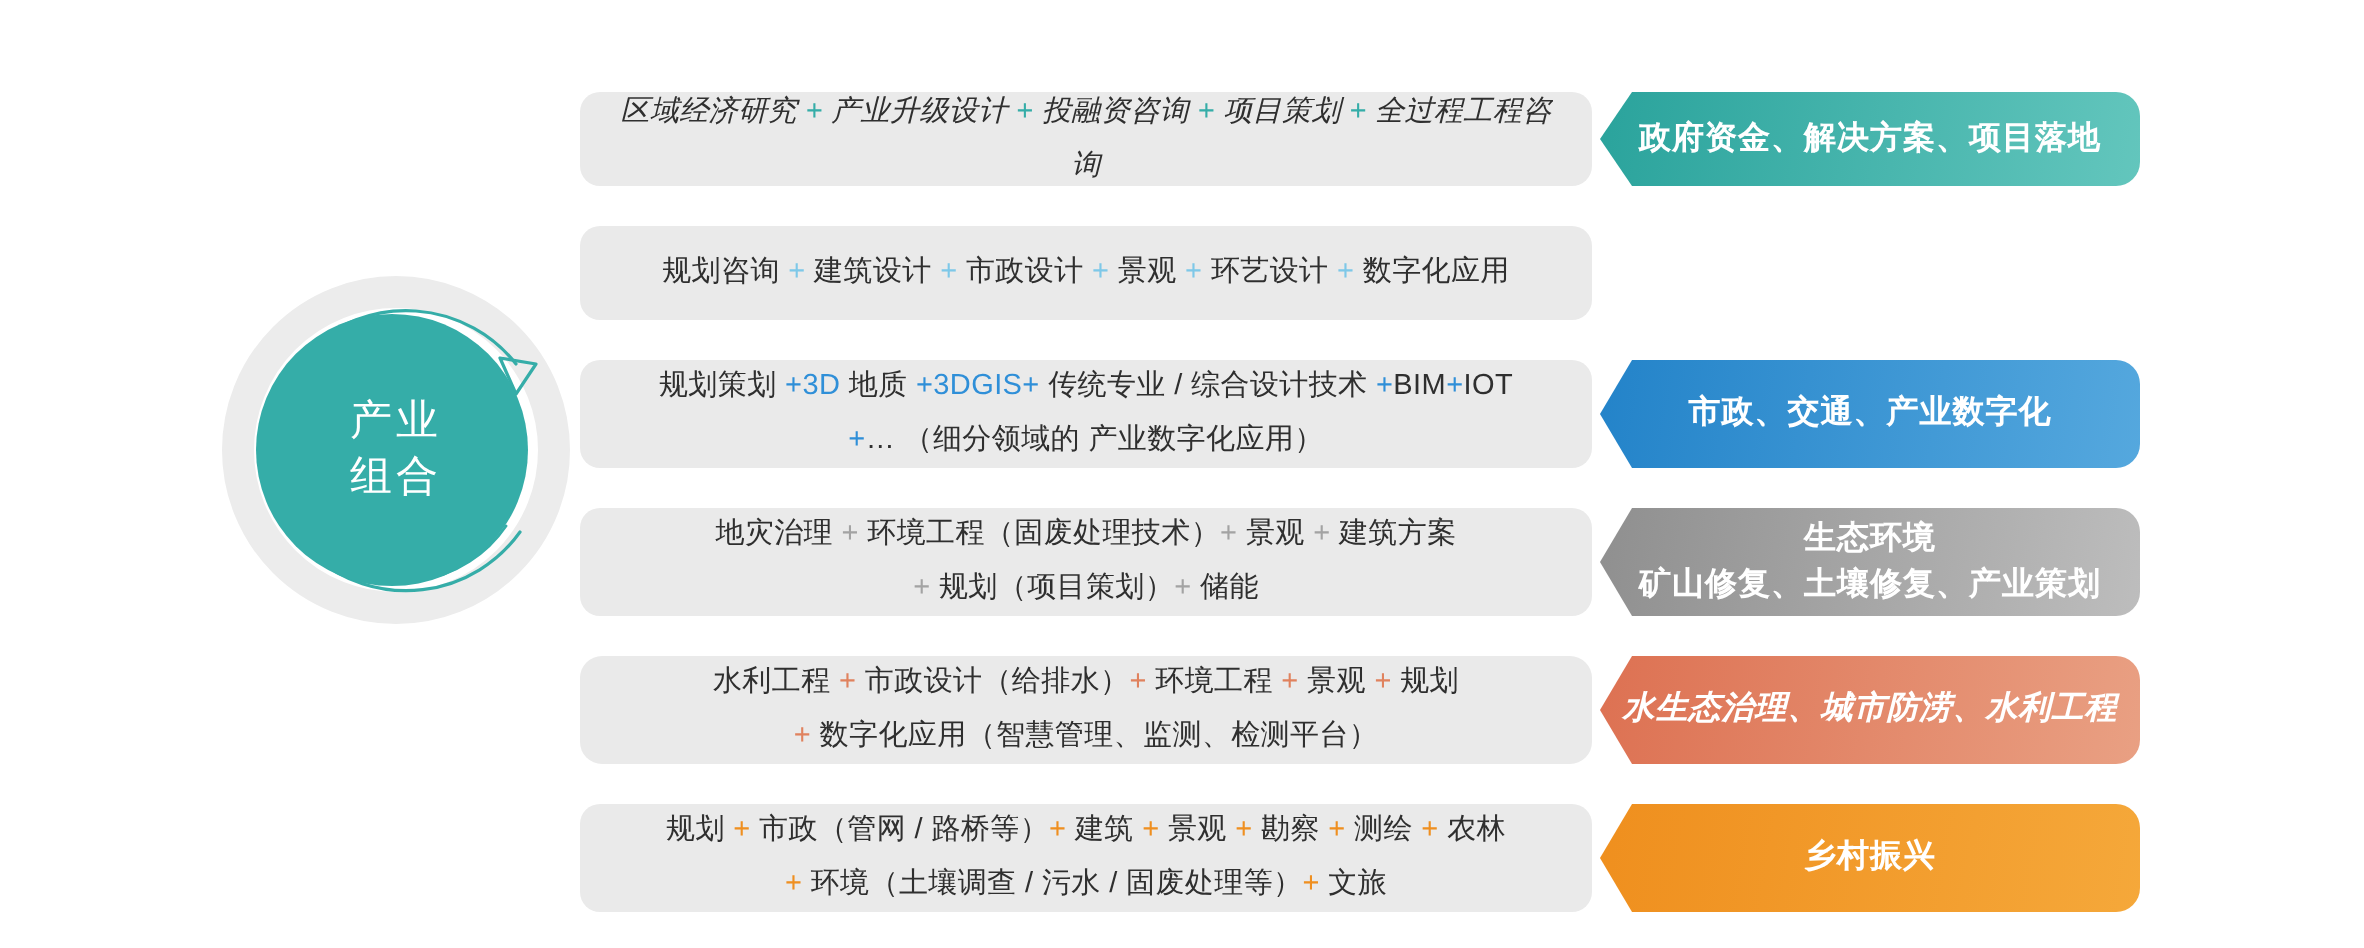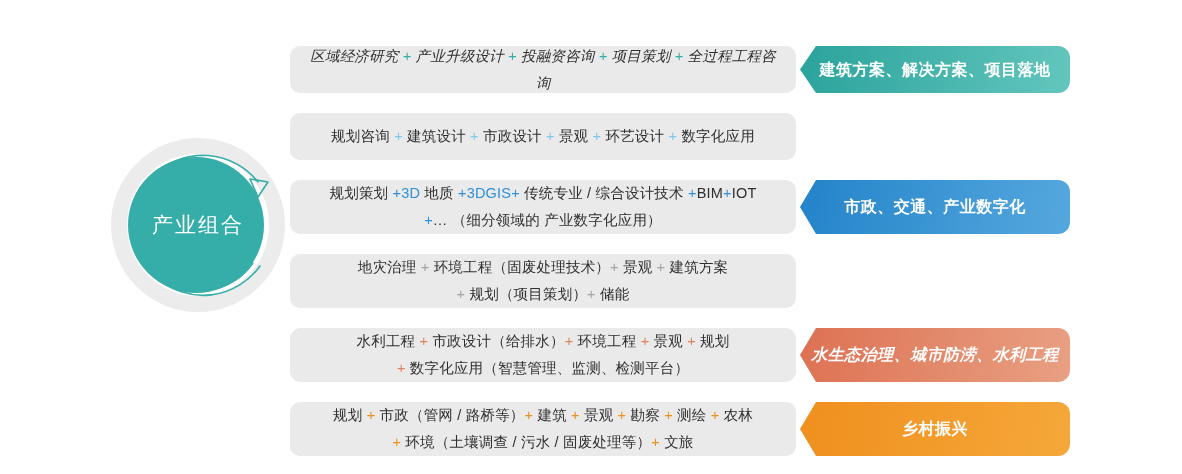--- a/index.html
+++ b/index.html
@@ -24,21 +24,21 @@
     height: 180px;
   }
   #hub svg { display: block; }
   #hub-label {
     position: absolute;
     left: 0;
     top: 0;
     width: 180px;
     height: 180px;
     display: flex;
-    flex-direction: row;
+    flex-direction: column;
     align-items: center;
     justify-content: center;
     color: #ffffff;
     font-size: 21px;
     line-height: 1.35;
     letter-spacing: 2px;
     font-weight: 400;
     pointer-events: none;
   }
 
@@ -125,39 +125,41 @@
     <span>产业</span>
     <span>组合</span>
   </div>
 </div>
 
 <div id="rows">
     <div class="row h1" style="height: 47px;">
       <div class="bar h1" style="height: 47px; font-style: italic;">
         <div class="bar-inner"><span>区域经济研究 </span><span class="plus" style="color: rgb(53, 173, 168);">+</span><span> 产业升级设计 </span><span class="plus" style="color: rgb(53, 173, 168);">+</span><span> 投融资咨询 </span><span class="plus" style="color: rgb(53, 173, 168);">+</span><span> 项目策划 </span><span class="plus" style="color: rgb(53, 173, 168);">+</span><span> 全过程工程咨询</span></div>
       </div>
-      <div class="tag h1" style="height: 47px; background: linear-gradient(100deg, rgb(42, 163, 156) 0%, rgb(99, 198, 189) 100%);"><span>建筑方案、解决方案、项目落地</span></div>
+      <div class="tag h1" style="height: 47px; background: linear-gradient(100deg, rgb(42, 163, 156) 0%, rgb(99, 198, 189) 100%);"><span>政府资金、解决方案、项目落地</span></div>
     </div>
     <div class="row h1" style="height: 47px;">
       <div class="bar h1" style="height: 47px;">
         <div class="bar-inner"><span>规划咨询 </span><span class="plus" style="color: rgb(126, 200, 232);">+</span><span> 建筑设计 </span><span class="plus" style="color: rgb(126, 200, 232);">+</span><span> 市政设计 </span><span class="plus" style="color: rgb(126, 200, 232);">+</span><span> 景观 </span><span class="plus" style="color: rgb(126, 200, 232);">+</span><span> 环艺设计 </span><span class="plus" style="color: rgb(126, 200, 232);">+</span><span> 数字化应用</span></div>
       </div>
     </div>
     <div class="row h2" style="height: 54px;">
       <div class="bar h2" style="height: 54px;">
         <div class="bar-inner"><span>规划策划 </span><span class="plus" style="color: rgb(47, 143, 216);">+</span><span><span style="color:#2f8fd8">3D</span> 地质 </span><span class="plus" style="color: rgb(47, 143, 216);">+</span><span><span style="color:#2f8fd8">3DGIS</span></span><span class="plus" style="color: rgb(47, 143, 216);">+</span><span> 传统专业 / 综合设计技术 </span><span class="plus" style="color: rgb(47, 143, 216);">+</span><span>BIM</span><span class="plus" style="color: rgb(47, 143, 216);">+</span><span>IOT
 </span><span class="plus" style="color: rgb(47, 143, 216);">+</span><span>… （细分领域的 产业数字化应用）</span></div>
       </div>
       <div class="tag h2" style="height: 54px; background: linear-gradient(100deg, rgb(35, 131, 201) 0%, rgb(85, 168, 222) 100%);"><span>市政、交通、产业数字化</span></div>
     </div>
     <div class="row h2" style="height: 54px;">
       <div class="bar h2" style="height: 54px;">
         <div class="bar-inner"><span>地灾治理 </span><span class="plus" style="color: rgb(163, 163, 163);">+</span><span> 环境工程（固废处理技术）</span><span class="plus" style="color: rgb(163, 163, 163);">+</span><span> 景观 </span><span class="plus" style="color: rgb(163, 163, 163);">+</span><span> 建筑方案
 </span><span class="plus" style="color: rgb(163, 163, 163);">+</span><span> 规划（项目策划）</span><span class="plus" style="color: rgb(163, 163, 163);">+</span><span> 储能</span></div>
       </div>
+      <div class="tag h2" style="height: 54px; background: linear-gradient(100deg, rgb(143, 143, 143) 0%, rgb(189, 189, 189) 100%);"><span>生态环境
+矿山修复、土壤修复、产业策划</span></div>
     </div>
     <div class="row h2" style="height: 54px;">
       <div class="bar h2" style="height: 54px; border-radius: 11px;">
         <div class="bar-inner"><span>水利工程 </span><span class="plus" style="color: rgb(224, 130, 94);">+</span><span> 市政设计（给排水）</span><span class="plus" style="color: rgb(224, 130, 94);">+</span><span> 环境工程 </span><span class="plus" style="color: rgb(224, 130, 94);">+</span><span> 景观 </span><span class="plus" style="color: rgb(224, 130, 94);">+</span><span> 规划
 </span><span class="plus" style="color: rgb(224, 130, 94);">+</span><span> 数字化应用（智慧管理、监测、检测平台）</span></div>
       </div>
       <div class="tag h2" style="height: 54px; background: linear-gradient(100deg, rgb(221, 113, 82) 0%, rgb(233, 160, 131) 100%); font-style: italic;"><span>水生态治理、城市防涝、水利工程</span></div>
     </div>
     <div class="row h2" style="height: 54px;">
       <div class="bar h2" style="height: 54px;">

